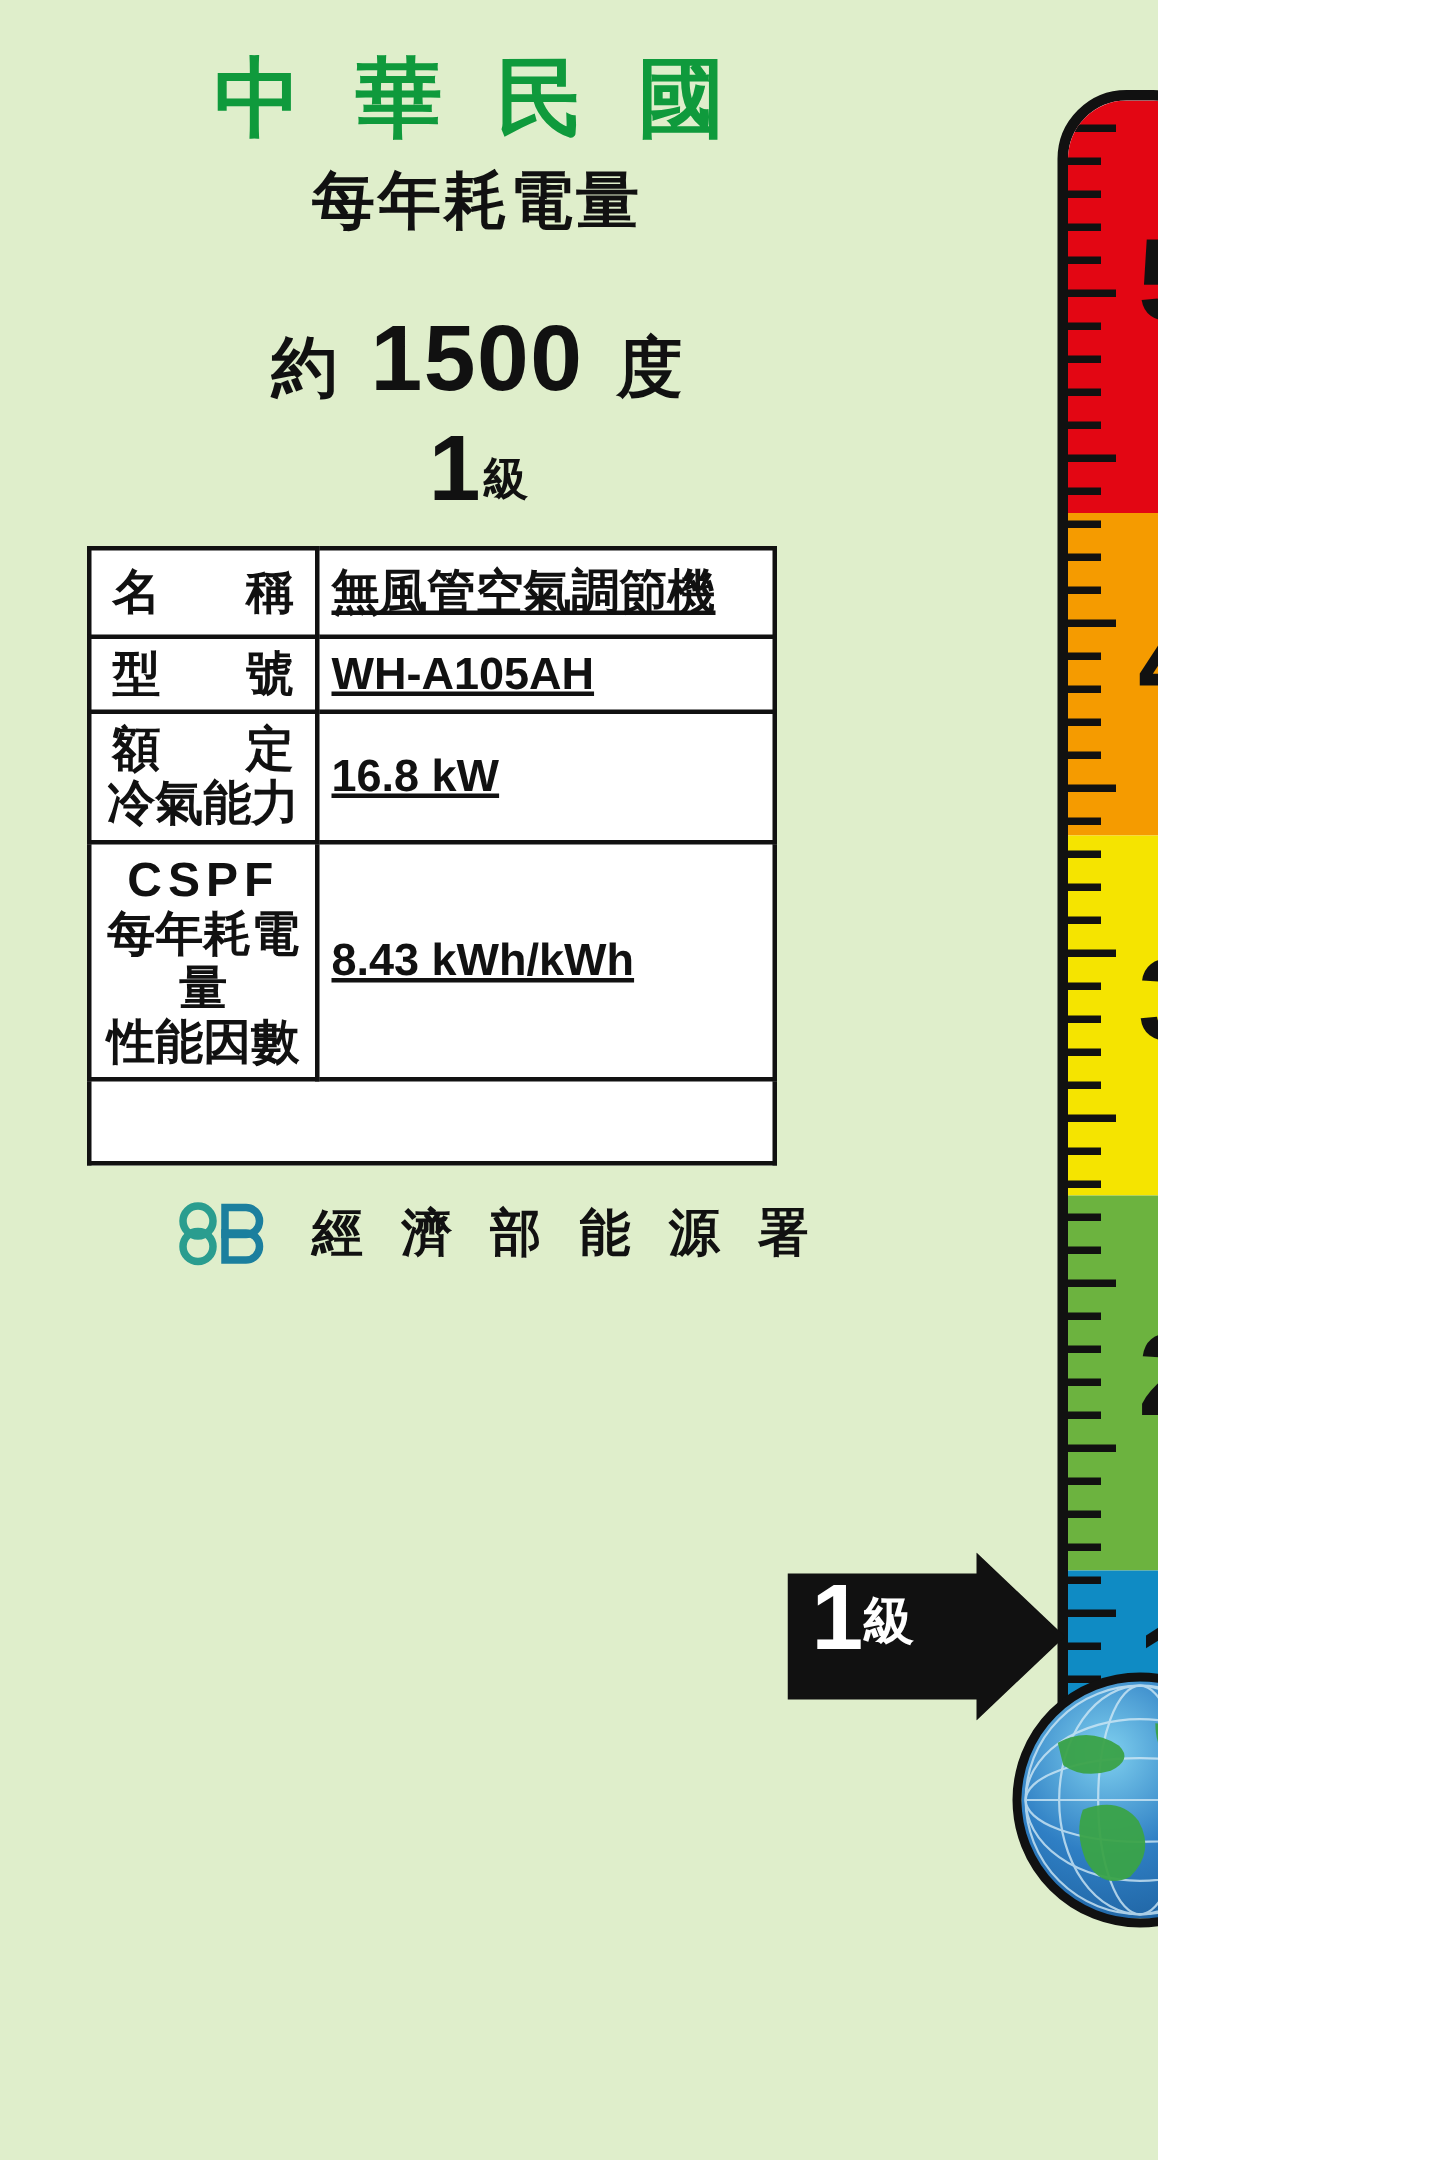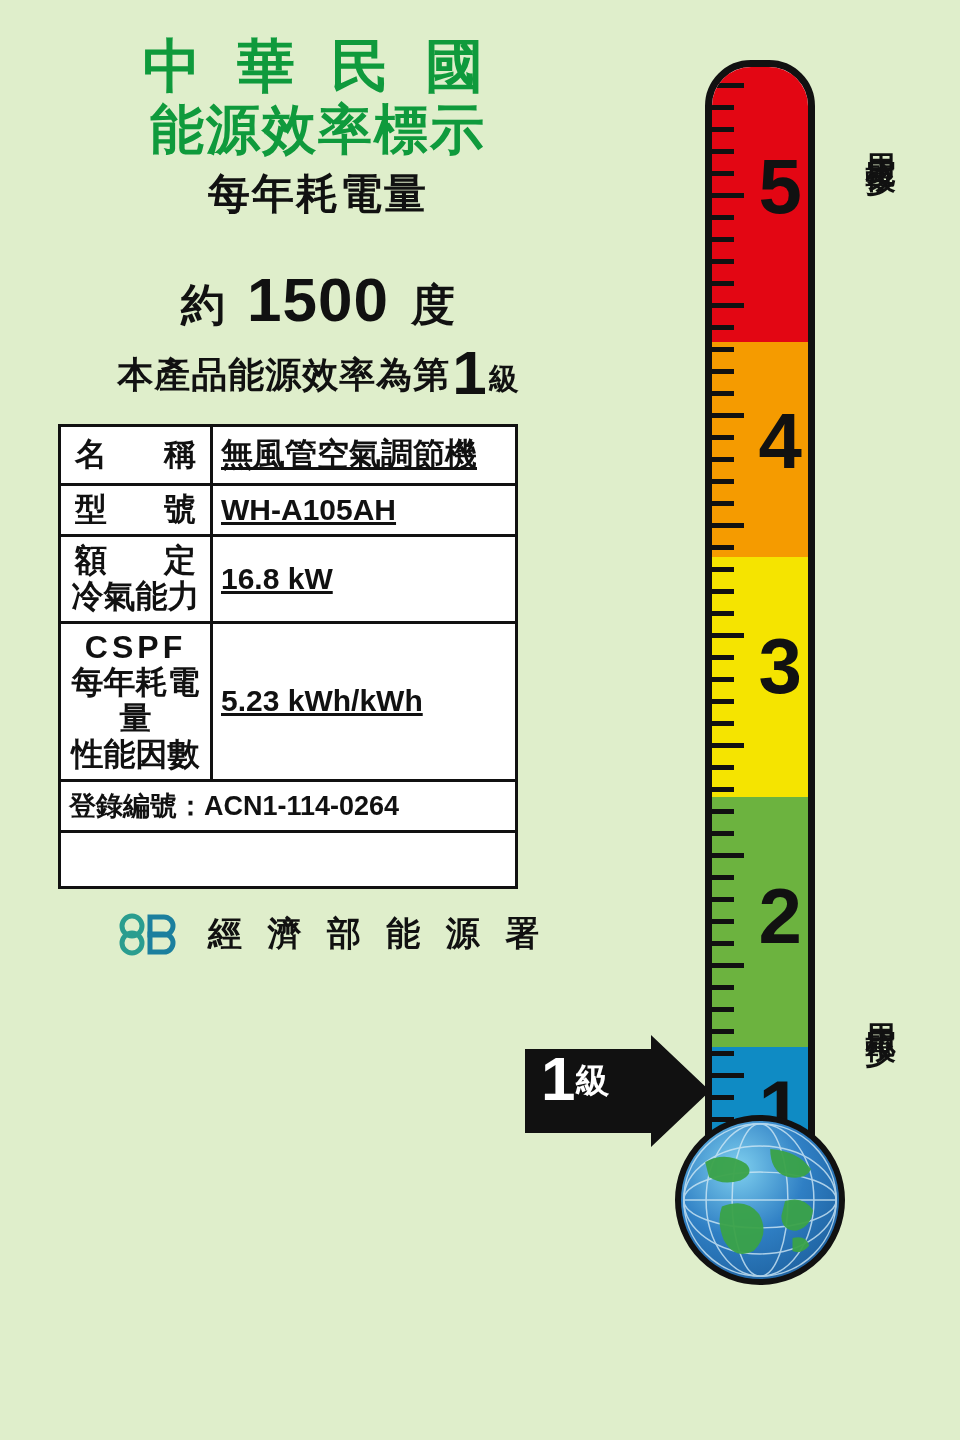--- a/index.html
+++ b/index.html
@@ -3,21 +3,21 @@
 <meta charset="utf-8">
 <style>
   * { box-sizing: border-box; margin: 0; padding: 0; }
   html, body {
     width: 960px; height: 1440px;
     font-family: "Liberation Sans", sans-serif;
     background: #ffffff;
   }
   #label {
     position: relative;
-    width: 960px; height: 1440px;
+    width: 772px; height: 1440px;
     background: #dfeecb;
     overflow: hidden;
   }
   
   .left {
     position: absolute;
     left: 58px; top: 34px;
     width: 520px;
   }
   .title-1, .title-2 {
@@ -210,31 +210,29 @@
   .arrow .txt .j { font-size: 34px; font-weight: bold; padding-bottom: 3px;}
 </style>
 </head>
 <body>
 
 <div id="label">
 
   <div class="left">
 
     <div class="title-1">中 華 民 國</div>
-    <div class="title-2">能源效率標示</div>
     <div class="subtitle">每年耗電量</div>
 
     <div class="kwh-row">
       <span class="pre">約</span>
       <span class="num">1500</span>
       <span class="unit">度</span>
     </div>
 
     <div class="grade-line">
-      <span class="t1">本產品能源效率為第</span>
       <span class="big">1</span>
       <span class="t2">級</span>
     </div>
 
     <table class="spec">
       <tbody>
           <tr>
         <td class="key">
           <div class="sp">
             <span>名</span>
@@ -261,26 +259,21 @@
           <div>冷氣能力</div>
         </td>
         <td class="val">16.8  kW</td>
       </tr>
       <tr>
         <td class="key">
           <div style="letter-spacing:4px">CSPF</div>
           <div>每年耗電量</div>
           <div>性能因數</div>
         </td>
-        <td class="val">5.23  kWh/kWh</td>
-      </tr>
-      <tr>
-        <td class="reg" colspan="2">
-          <span>登錄編號：</span><span>ACN1-114-0264</span>
-        </td>
+        <td class="val">8.43  kWh/kWh</td>
       </tr>
       <tr>
         <td class="blank" colspan="2"></td>
       </tr>
     </tbody>
       </table>
 
     <div class="footer">
       <span class="logo">
         <svg width="64" height="44" viewBox="0 0 64 44">

